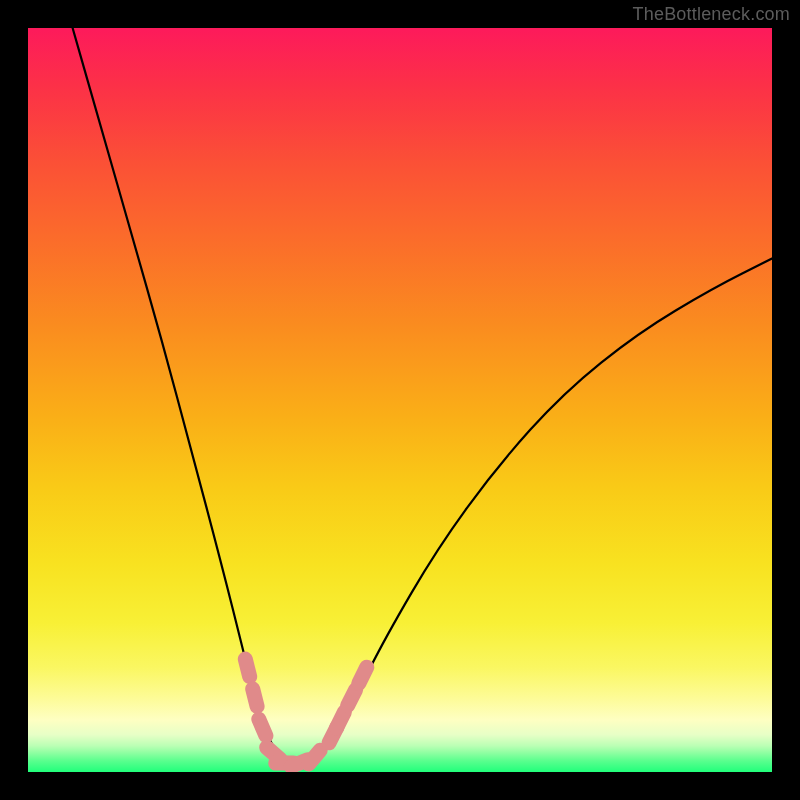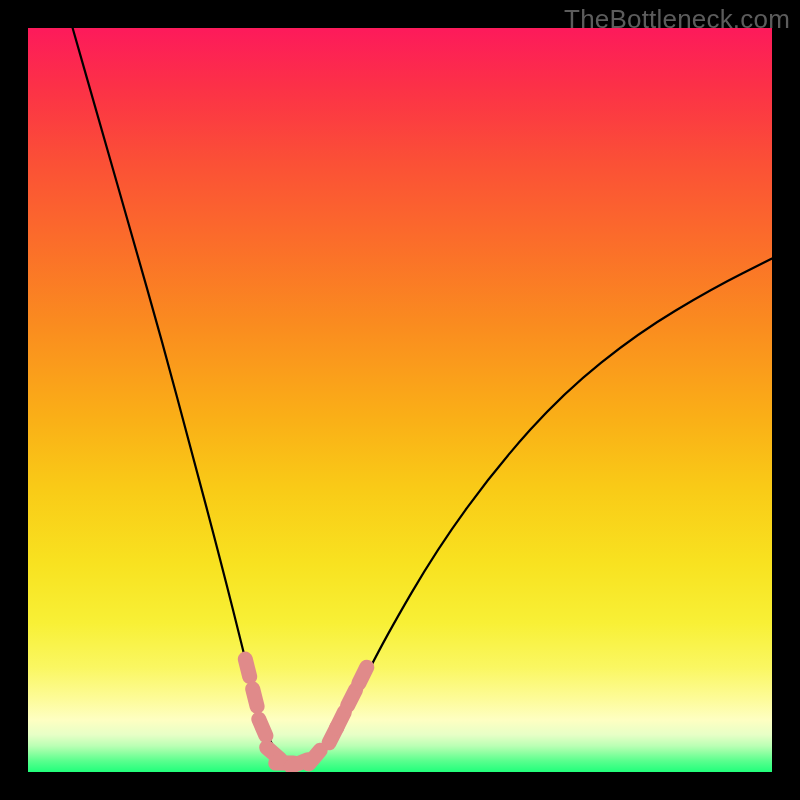--- a/index.html
+++ b/index.html
@@ -60,21 +60,21 @@
     left: 0;
     top: 0;
     width: 744px;
     height: 744px;
   }
   .watermark {
     position: absolute;
     top: 4px;
     right: 10px;
     color: #5c5c5c;
-    font-size: 26px;
+    font-size: 18px;
     font-weight: 500;
     letter-spacing: 0.2px;
     user-select: none;
     margin-left: 21px;
   }
 </style>
 </head>
 <body>
 
 <div class="frame">

